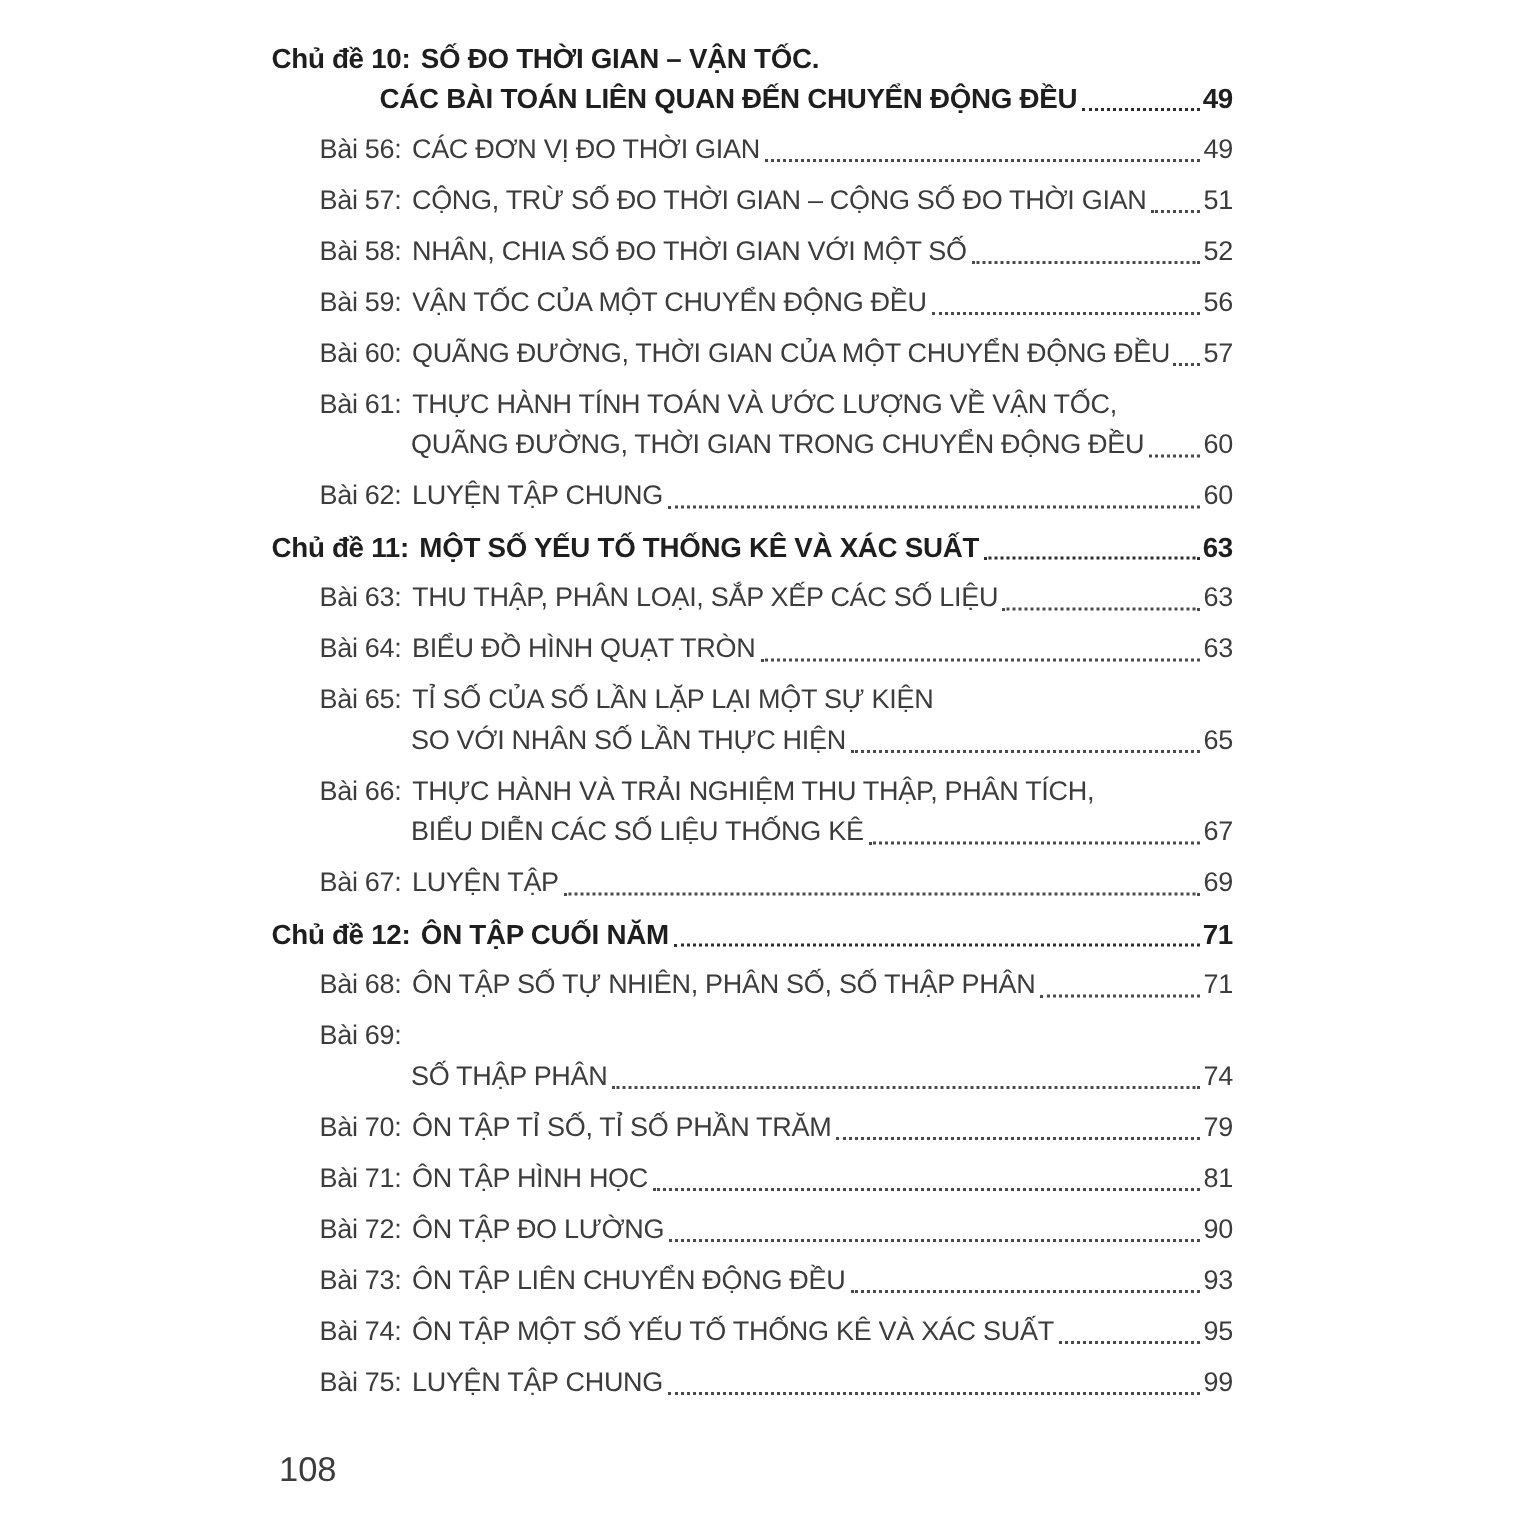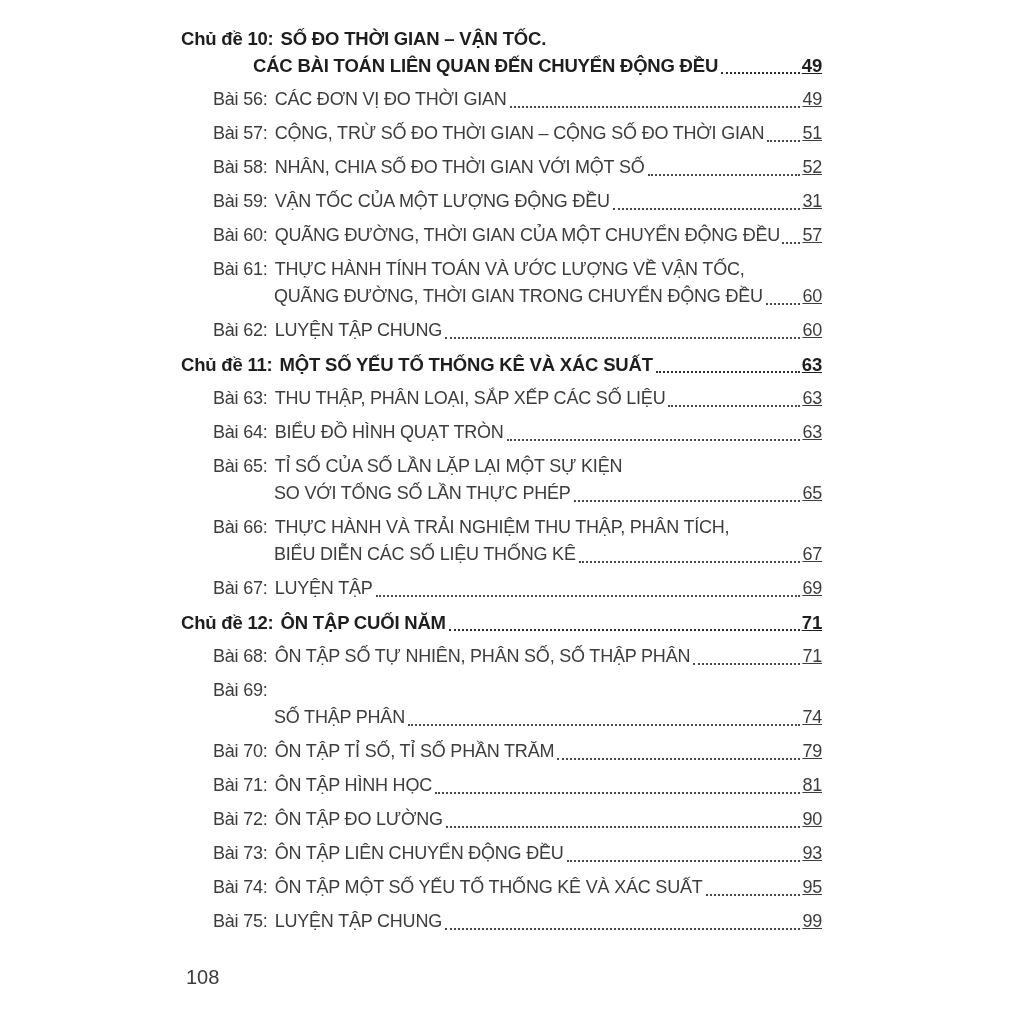--- a/index.html
+++ b/index.html
@@ -40,26 +40,26 @@
   .label { margin-right: 7px; flex: 0 0 auto; }
   .title { flex: 0 1 auto; overflow: hidden; }
   .leader {
     flex: 1 1 18px;
     min-width: 14px;
     align-self: flex-end;
     margin: 0 2px 5px 3px;
     border-bottom: 2.6px dotted #4a4a4a;
   }
   .chapter .leader { border-bottom-color: #2e2e2e; }
-  .pagenum { flex: 0 0 auto; text-align: right; text-decoration: underline; }
+  .pagenum { flex: 0 0 auto; text-align: right; }
   .folio {
     position: absolute;
     left: 186px;
     top: 966px;
-    font-size: 20px;
+    font-size: 23px;
     color: #3c3c3c;
   }
 </style>
 </head>
 <body>
 
 <div class="page">
   <main class="toc">
       <div class="entry chapter">
         <div class="line">
@@ -92,23 +92,23 @@
         <div class="line">
           <span class="label">Bài 58:</span>
           <span class="title">NHÂN, CHIA SỐ ĐO THỜI GIAN VỚI MỘT SỐ</span>
           <span class="leader"></span>
           <span class="pagenum">52</span>
         </div>
       </div>
       <div class="entry lesson">
         <div class="line">
           <span class="label">Bài 59:</span>
-          <span class="title">VẬN TỐC CỦA MỘT LƯỢNG ĐỘNG ĐỀU</span>
-          <span class="leader"></span>
-          <span class="pagenum">31</span>
+          <span class="title">VẬN TỐC CỦA MỘT CHUYỂN ĐỘNG ĐỀU</span>
+          <span class="leader"></span>
+          <span class="pagenum">56</span>
         </div>
       </div>
       <div class="entry lesson">
         <div class="line">
           <span class="label">Bài 60:</span>
           <span class="title">QUÃNG ĐƯỜNG, THỜI GIAN CỦA MỘT CHUYỂN ĐỘNG ĐỀU</span>
           <span class="leader"></span>
           <span class="pagenum">57</span>
         </div>
       </div>
@@ -154,21 +154,21 @@
           <span class="leader"></span>
           <span class="pagenum">63</span>
         </div>
       </div>
       <div class="entry lesson">
         <div class="line">
           <span class="label">Bài 65:</span>
           <span class="title">TỈ SỐ CỦA SỐ LẦN LẶP LẠI MỘT SỰ KIỆN</span>
         </div>
         <div class="line cont">
-          <span class="title">SO VỚI TỔNG SỐ LẦN THỰC PHÉP</span>
+          <span class="title">SO VỚI NHÂN SỐ LẦN THỰC HIỆN</span>
           <span class="leader"></span>
           <span class="pagenum">65</span>
         </div>
       </div>
       <div class="entry lesson">
         <div class="line">
           <span class="label">Bài 66:</span>
           <span class="title">THỰC HÀNH VÀ TRẢI NGHIỆM THU THẬP, PHÂN TÍCH,</span>
         </div>
         <div class="line cont">

